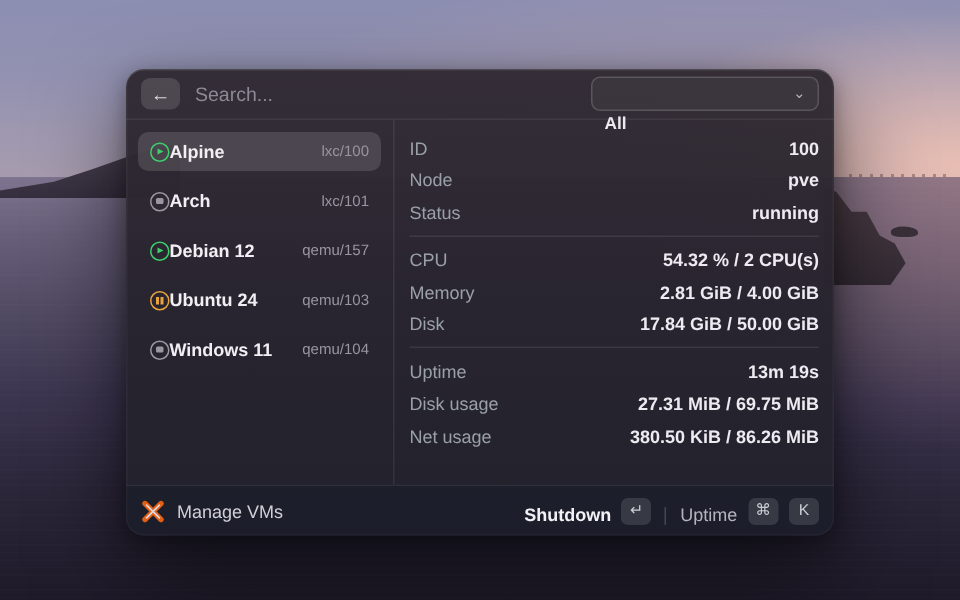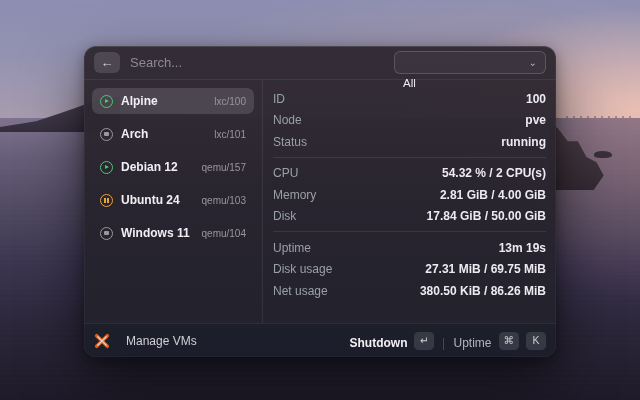--- a/index.html
+++ b/index.html
@@ -70,28 +70,28 @@
   .search-input {
     flex:1; background:transparent; border:none; outline:none;
     color:#e8e5ec; font-size:13px; font-family:"Liberation Sans",sans-serif;
   }
   .search-input::placeholder { color:#8d8a95; }
   .dropdown {
     flex:0 0 152px; height:23px; border-radius:6px;
     border:1px solid rgba(255,255,255,0.16); background:rgba(255,255,255,0.04);
     display:flex; align-items:center; padding:0 8px; cursor:pointer;
   }
-  .dropdown .dd-label { font-size:11.5px; font-weight:400; color:#eceaf0;margin-top:40px; }
+  .dropdown .dd-label { font-size:11.5px; font-weight:700; color:#eceaf0;margin-top:40px; }
   .dropdown .dd-chevron { margin-left:auto; color:#b5b2bc; font-size:10px; line-height:1; }
 
   
   .content { flex:1; display:flex; min-height:0; }
   .vm-list { flex:0 0 178px; padding:8px; overflow:hidden; }
   .vm-row {
-    height:26px; border-radius:7px; display:flex; align-items:center; gap:8px;
+    height:26px; border-radius:7px; display:flex; align-items:center; 
     padding:0 8px; margin-bottom:7px; cursor:pointer;
   }
   .vm-row.selected { background:rgba(255,255,255,0.13); }
   .vm-name { font-size:12px; font-weight:600; color:#f1eff4; white-space:nowrap; }
   .vm-id { margin-left:auto; font-size:10px; color:#99959f; }
 
   .vmicon { width:13px; height:13px; border-radius:50%; border:1.5px solid var(--c);
             flex:0 0 auto; display:flex; align-items:center; justify-content:center; }
   .vmicon.play  { --c:#3ecf6d; }
   .vmicon.stop  { --c:#9b97a1; }
@@ -106,21 +106,21 @@
     flex:1; border-left:1px solid rgba(255,255,255,0.08);
     padding:8px 10px 8px 10px; overflow:hidden;
   }
   .d-row { height:21.5px; display:flex; align-items:center; }
   .d-label { font-size:12px; color:#9aa0a8; }
   .d-value { margin-left:auto; font-size:12px; font-weight:600; color:#edeaf1; }
   .d-divider { border:none; border-top:1px solid rgba(255,255,255,0.09); margin:4px 0 5px 0; }
 
   
   .ftr {
-    flex:0 0 34px; display:flex; align-items:center; gap:16px; padding:0 10px;
+    flex:0 0 34px; display:flex; align-items:center; gap:8px; padding:0 10px;
     border-top:1px solid rgba(255,255,255,0.07);
     background:rgba(14,24,40,0.28);
     border-radius:0 0 12px 12px;
   }
   .pve-logo { width:16px; height:16px; flex:0 0 auto; }
   .manage-label { font-size:12px; font-weight:500; color:#d2cfd7; }
   .ftr-right { margin-left:auto; display:flex; align-items:flex-end; gap:7px; }
   .primary-label { font-size:12px; font-weight:700; color:#f3f1f5; }
   .key-badge {
     min-width:20px; height:18px; padding:0 5px; border-radius:4.5px;

